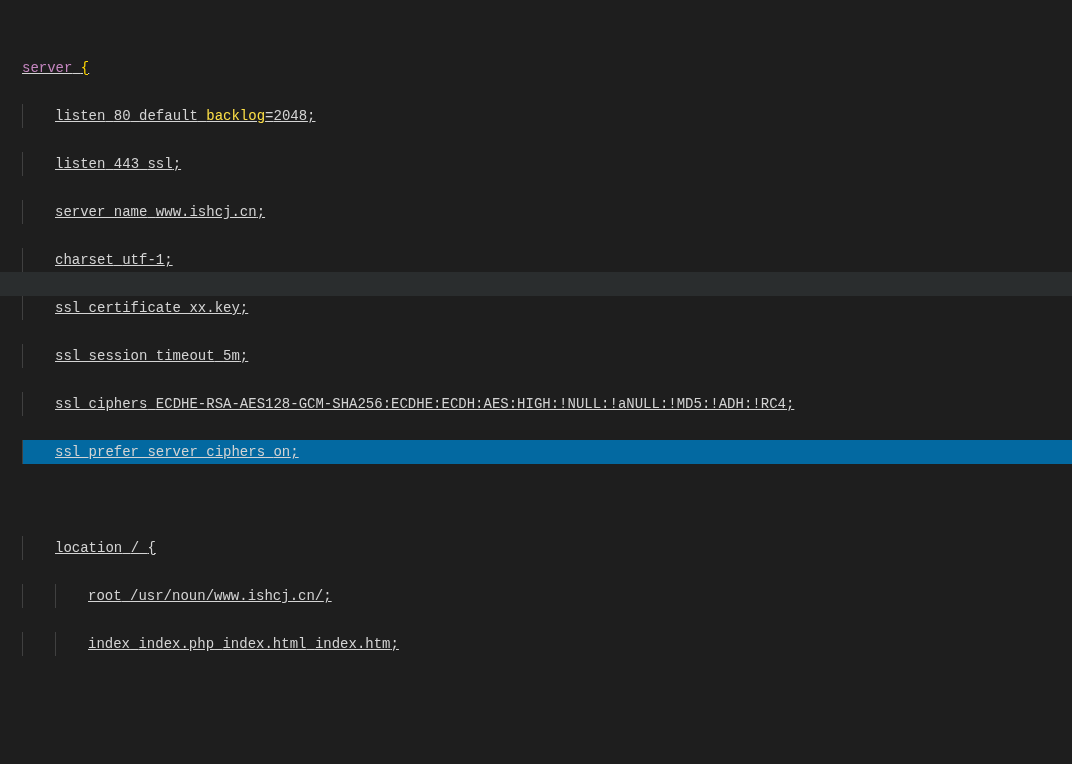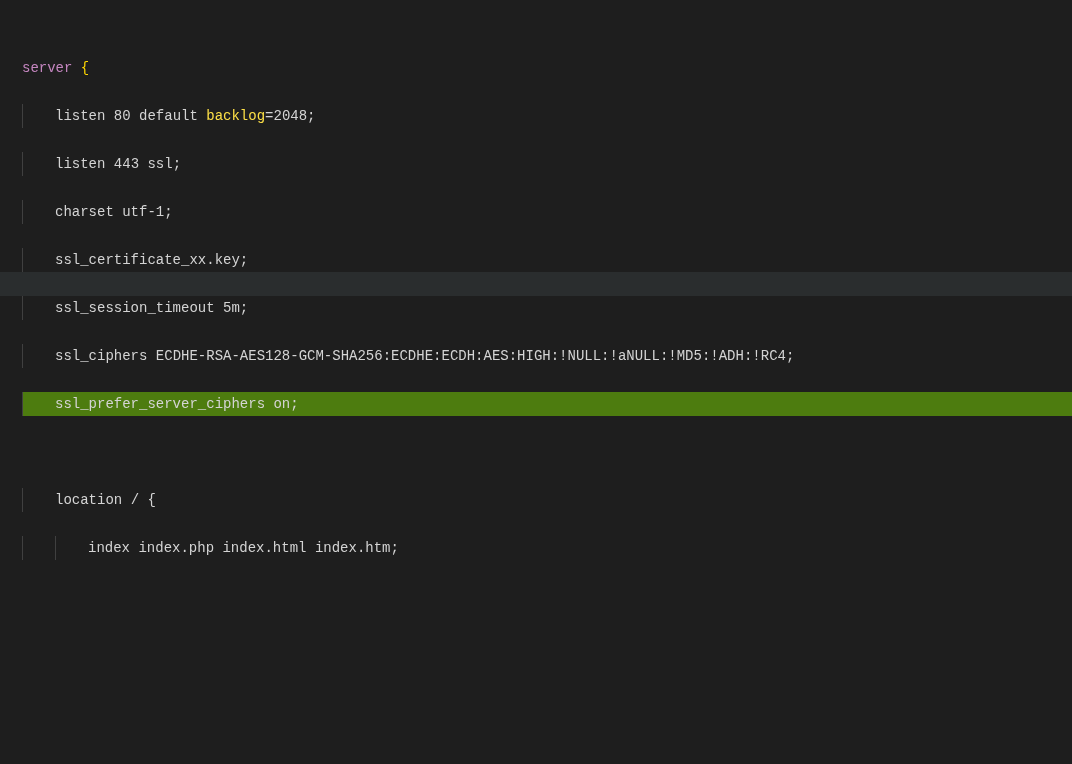--- a/index.html
+++ b/index.html
@@ -5,22 +5,22 @@
   html,body{margin:0;padding:0;background:#1e1e1e;width:1072px;height:764px;overflow:hidden;}
   .editor{
     font-family:Consolas,"Courier New",monospace;
     font-size:14px;
     line-height:24px;
     color:#d4d4d4;
     padding:8px 0 0 22px;
     white-space:pre;
     position:relative;
   }
-  .line{display:block;height:24px;}
-  .hl{background:#4d7c0f;}
+  .line{display:block;height:24px;text-decoration:underline;}
+  .hl{background:#0369a1;}
   .hl-margin{position:absolute;left:0;right:0;height:24px;background:#2a2d2e;}
   .ind{
     border-left:1px solid #404040;
     display:inline-block;
     width:32px;
     height:24px;
     vertical-align:top;
   }
   
   .kw{color:#fde047;}      
@@ -30,27 +30,29 @@
   .bb{color:#ffd700;}
 </style>
 </head>
 <body>
 
 <div class="editor">
 <div class="hl-margin" style="top:272px;"></div>
 <span class="line"><span class="dir">server</span> <span class="bb">{</span></span>
 <span class="line"><span class="ind"></span><span class="p">listen</span> <span class="p">80</span> <span class="p">default</span> <span class="kw">backlog</span><span class="p">=</span><span class="p">2048</span><span class="p">;</span></span>
 <span class="line"><span class="ind"></span><span class="p">listen</span> <span class="p">443</span> <span class="p">ssl</span><span class="p">;</span></span>
+<span class="line"><span class="ind"></span><span class="p">server_name</span> <span class="p">www.ishcj.cn</span><span class="p">;</span></span>
 <span class="line"><span class="ind"></span><span class="p">charset</span> <span class="p">utf-1</span><span class="p">;</span></span>
 <span class="line"><span class="ind"></span><span class="p">ssl_certificate_xx.key</span><span class="p">;</span></span>
 <span class="line"><span class="ind"></span><span class="p">ssl_session_timeout</span> <span class="p">5m</span><span class="p">;</span></span>
 <span class="line"><span class="ind"></span><span class="p">ssl_ciphers</span> <span class="p">ECDHE-RSA-AES128-GCM-SHA256:ECDHE:ECDH:AES:HIGH:!NULL:!aNULL:!MD5:!ADH:!RC4</span><span class="p">;</span></span>
 <span class="line hl"><span class="ind"></span><span class="p">ssl_prefer_server_ciphers</span> <span class="p">on</span><span class="p">;</span></span>
 <span class="line"></span>
 <span class="line"><span class="ind"></span><span class="p">location</span> <span class="p">/</span> <span class="b">{</span></span>
+<span class="line"><span class="ind"></span><span class="ind"></span><span class="p">root</span> <span class="p">/usr/noun/www.ishcj.cn/</span><span class="p">;</span></span>
 <span class="line"><span class="ind"></span><span class="ind"></span><span class="p">index</span> <span class="p">index.php</span> <span class="p">index.html</span> <span class="p">index.htm</span><span class="p">;</span></span>
 
 
 
 
 
 
 
 
 

